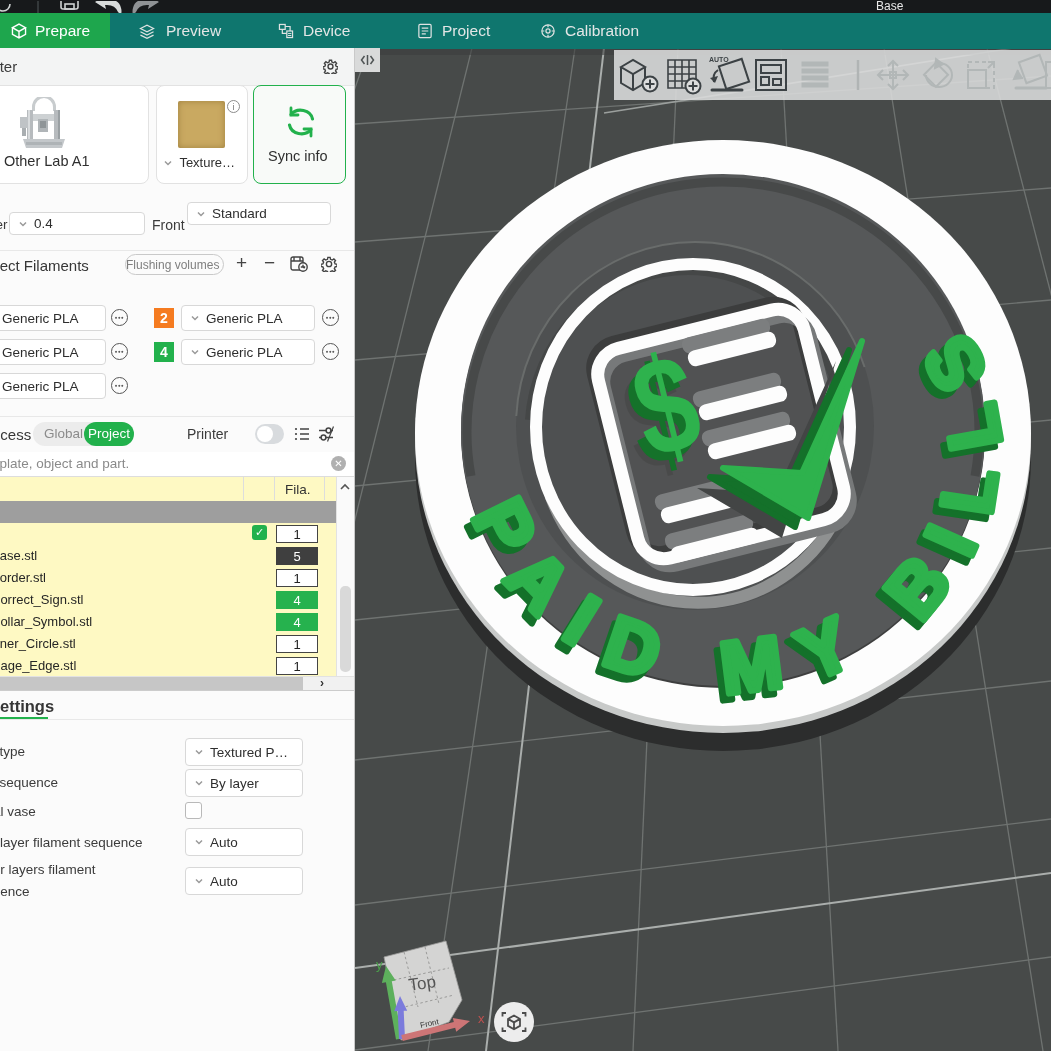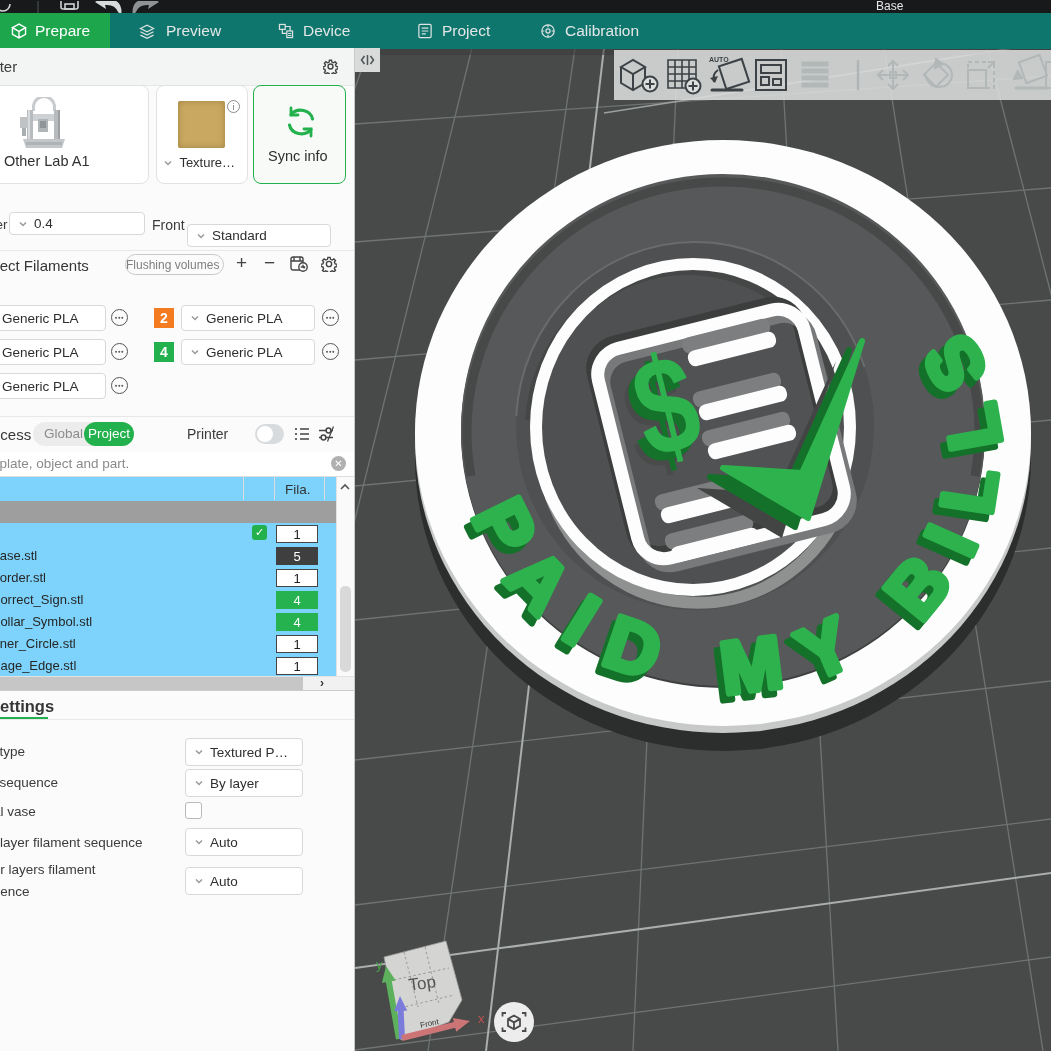--- a/index.html
+++ b/index.html
@@ -273,21 +273,21 @@
       <path d="M8,2 v7 h7" stroke-width="2.8"></path>
 <path d="M6.5,19 a12,10.5 0 0 0 21.5,4.5"></path>
       <path d="M28,30 v-7 h-7" stroke-width="2.8"></path>
     </svg>
     <div class="abs" style="left:268px;top:100px;font-size:14.5px;color:#2f2f2f">Sync info</div>
     <div class="abs" style="left:-90px;top:169px;font-size:13.5px;color:#3b3b3b">Nozzle diameter</div>
     <div class="ddl" style="left:9px;top:164px;width:136px;height:23px"><svg width="10" height="8" viewBox="0 0 10 8" style="margin:0 6px 0 8px;flex:none" fill="none" stroke="#9a9a9a" stroke-width="1.5">
         <path d="M2,2.5 l3,3 3,-3"></path>
       </svg>0.4</div>
     <div class="abs" style="left:152px;top:169px;font-size:14px;color:#3b3b3b">Front</div>
-    <div class="ddl" style="left:187px;top:176px;width:144px;height:23px"><svg width="10" height="8" viewBox="0 0 10 8" style="margin:0 6px 0 8px;flex:none" fill="none" stroke="#9a9a9a" stroke-width="1.5">
+    <div class="ddl" style="left:187px;top:154px;width:144px;height:23px"><svg width="10" height="8" viewBox="0 0 10 8" style="margin:0 6px 0 8px;flex:none" fill="none" stroke="#9a9a9a" stroke-width="1.5">
         <path d="M2,2.5 l3,3 3,-3"></path>
       </svg>Standard</div>
     <div class="abs" style="left:0;top:202px;width:354px;height:30px;border-top:1px solid #e8e8e8">
       <span style="position:absolute;left:-22px;top:6px;font-size:15px;color:#363636">Select Filaments</span>
       <span style="position:absolute;left:125px;top:3px;width:99px;height:21px;border:1px solid #c9c9c9;border-radius:11px;color:#7f7f7f;font-size:12px;line-height:20px">Flushing volumes</span>
       <span style="position:absolute;left:236px;top:1px;font-size:19px;color:#444">+</span>
       <span style="position:absolute;left:264px;top:1px;font-size:19px;color:#444">−</span>
       <svg style="position:absolute;left:290px;top:5px" width="18" height="16" viewBox="0 0 18 16" fill="none" stroke="#444" stroke-width="1.4">
         <rect x="1" y="1" width="12" height="13" rx="2"></rect>
         <path d="M1,5 h12 M4,1 v4 M10,1 v4"></path>
@@ -333,21 +333,21 @@
         <path d="M1,4.5 h14 M1,11.5 h14"></path>
         <circle cx="10.5" cy="4.5" r="2.4" fill="#fbfbfb"></circle>
         <circle cx="5.5" cy="11.5" r="2.4" fill="#fbfbfb"></circle>
         <path d="M15.5,0.5 L9.5,15.5" stroke-width="1.2"></path>
       </svg>
     </div>
     <div class="abs" style="left:0;top:404px;width:354px;height:25px;background:#fff;border-bottom:1px solid #ddd">
       <span style="position:absolute;left:-47px;top:4px;font-size:13.5px;color:#8a8a8a">Search plate, object and part.</span>
       <span style="position:absolute;left:331px;top:4px;width:15px;height:15px;background:#b0b0b0;border-radius:50%;color:#fff;font-size:10px;text-align:center;line-height:15px">✕</span>
     </div>
-    <div class="abs" style="left:0;top:429px;width:354px;height:216px;background:#7dd3fc">
+    <div class="abs" style="left:0;top:429px;width:354px;height:216px;background:#fef9c3">
       <div class="abs" style="left:285px;top:5px;font-size:13.5px;color:#333">Fila.</div>
       <div class="abs" style="left:243px;top:0;width:1px;height:23px;background:#ddd"></div>
       <div class="abs" style="left:274px;top:0;width:1px;height:23px;background:#ddd"></div>
       <div class="abs" style="left:324px;top:0;width:1px;height:23px;background:#ddd"></div>
       <div class="abs" style="left:336px;top:0;width:18px;height:199px;background:#fafafa;border-left:1px solid #e2e2e2"></div>
       <svg class="abs" style="left:339px;top:5px" width="12" height="10" viewBox="0 0 12 10" fill="none" stroke="#555" stroke-width="1.6">
         <path d="M2,7 l4,-4 4,4"></path>
       </svg>
       <svg class="abs" style="left:339px;top:185px" width="12" height="10" viewBox="0 0 12 10" fill="none" stroke="#555" stroke-width="1.6">
         <path d="M2,3 l4,4 4,-4"></path>

